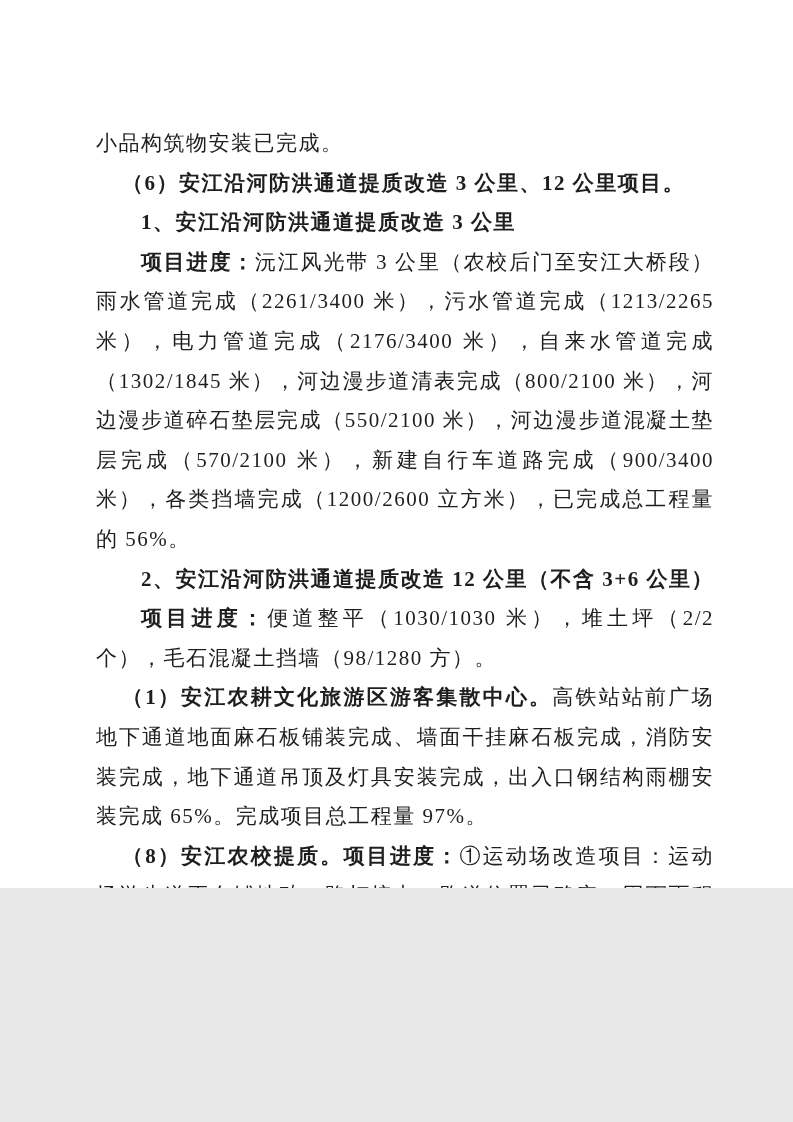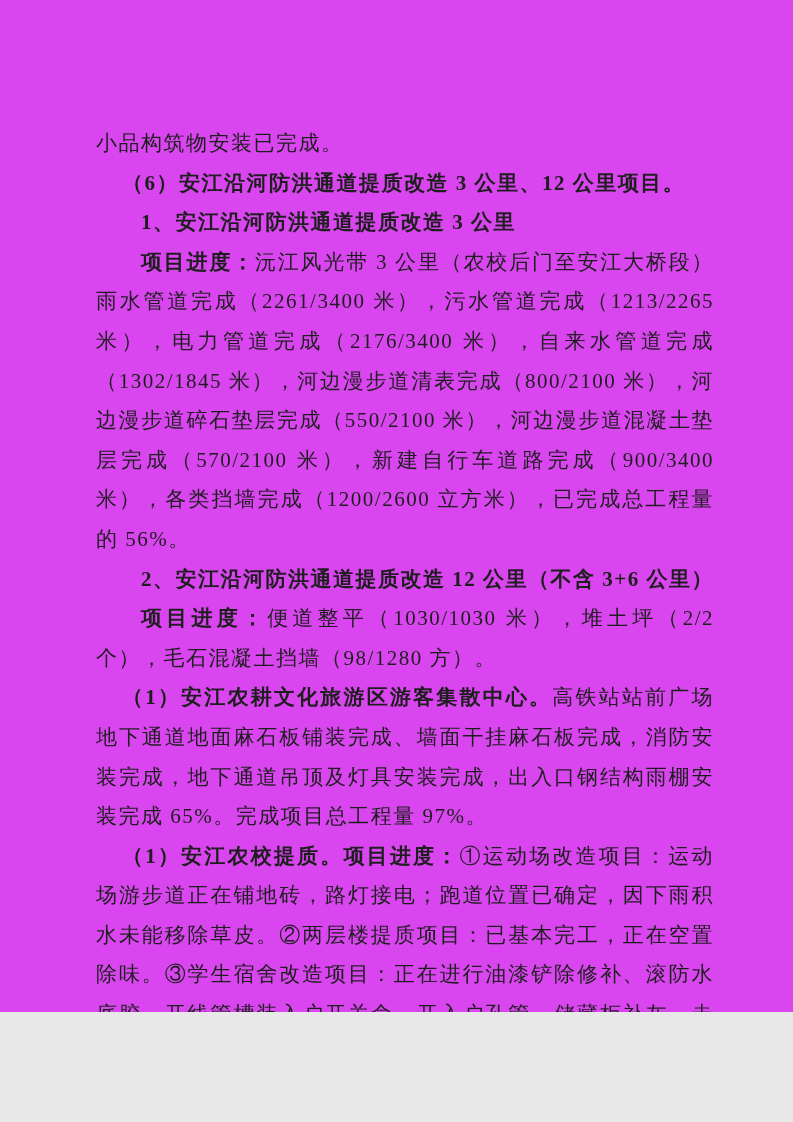--- a/index.html
+++ b/index.html
@@ -3,23 +3,23 @@
 <meta charset="utf-8">
 <style>
   html, body {
     margin: 0;
     padding: 0;
     background: #e8e8e8;
   }
   .page {
     position: relative;
     width: 793px;
-    height: 1012px;
+    height: 888px;
     margin: 0 auto;
-    background: #d946ef;
+    background: #ffffff;
     overflow: hidden;
     font-family: "Liberation Serif", "DejaVu Serif", serif;
     color: #1e1e1e;
     box-shadow: 0 0 2px rgba(0,0,0,0.15);
   }
   .content {
     position: absolute;
     left: 96px;
     top: 124px;
     width: 618px;
@@ -66,18 +66,18 @@
     <p class="para indent bold"><span>1、安江沿河防洪通道提质改造 3 公里</span></p>
 
     <p class="para indent"><span class="bold">项目进度：</span><span>沅江风光带 3 公里（农校后门至安江大桥段）雨水管道完成（2261/3400 米），污水管道完成（1213/2265 米），电力管道完成（2176/3400 米），自来水管道完成（1302/1845 米），河边漫步道清表完成（800/2100 米），河边漫步道碎石垫层完成（550/2100 米），河边漫步道混凝土垫层完成（570/2100 米），新建自行车道路完成（900/3400 米），各类挡墙完成（1200/2600 立方米），已完成总工程量的 56%。</span></p>
 
     <p class="para indent bold"><span>2、安江沿河防洪通道提质改造 12 公里（不含 3+6 公里）</span></p>
 
     <p class="para indent"><span class="bold">项目进度：</span><span>便道整平（1030/1030 米），堆土坪（2/2 个），毛石混凝土挡墙（98/1280 方）。</span></p>
 
     <p class="para indent-paren"><span class="bold">（1）安江农耕文化旅游区游客集散中心。</span><span>高铁站站前广场地下通道地面麻石板铺装完成、墙面干挂麻石板完成，消防安装完成，地下通道吊顶及灯具安装完成，出入口钢结构雨棚安装完成 65%。完成项目总工程量 97%。</span></p>
 
-    <p class="para indent-paren"><span class="bold">（1）安江农校提质。项目进度：</span><span>①运动场改造项目：运动场游步道正在铺地砖，路灯接电；跑道位置已确定，因下雨积水未能移除草皮。②两层楼提质项目：已基本完工，正在空置除味。③学生宿舍改造项目：正在进行油漆铲除修补、滚防水底胶，开线管槽装入户开关盒，开入户孔管，储藏柜补灰、走廊外补整，</span></p>
+    <p class="para indent-paren"><span class="bold">（8）安江农校提质。项目进度：</span><span>①运动场改造项目：运动场游步道正在铺地砖，路灯接电；跑道位置已确定，因下雨积水未能移除草皮。②两层楼提质项目：已基本完工，正在空置除味。③学生宿舍改造项目：正在进行油漆铲除修补、滚防水底胶，开线管槽装入户开关盒，开入户孔管，储藏柜补灰、走廊外补整，</span></p>
 
   </div>
 
   <div class="footer">- 7 -</div>
 </div>
 
 </body></html>

